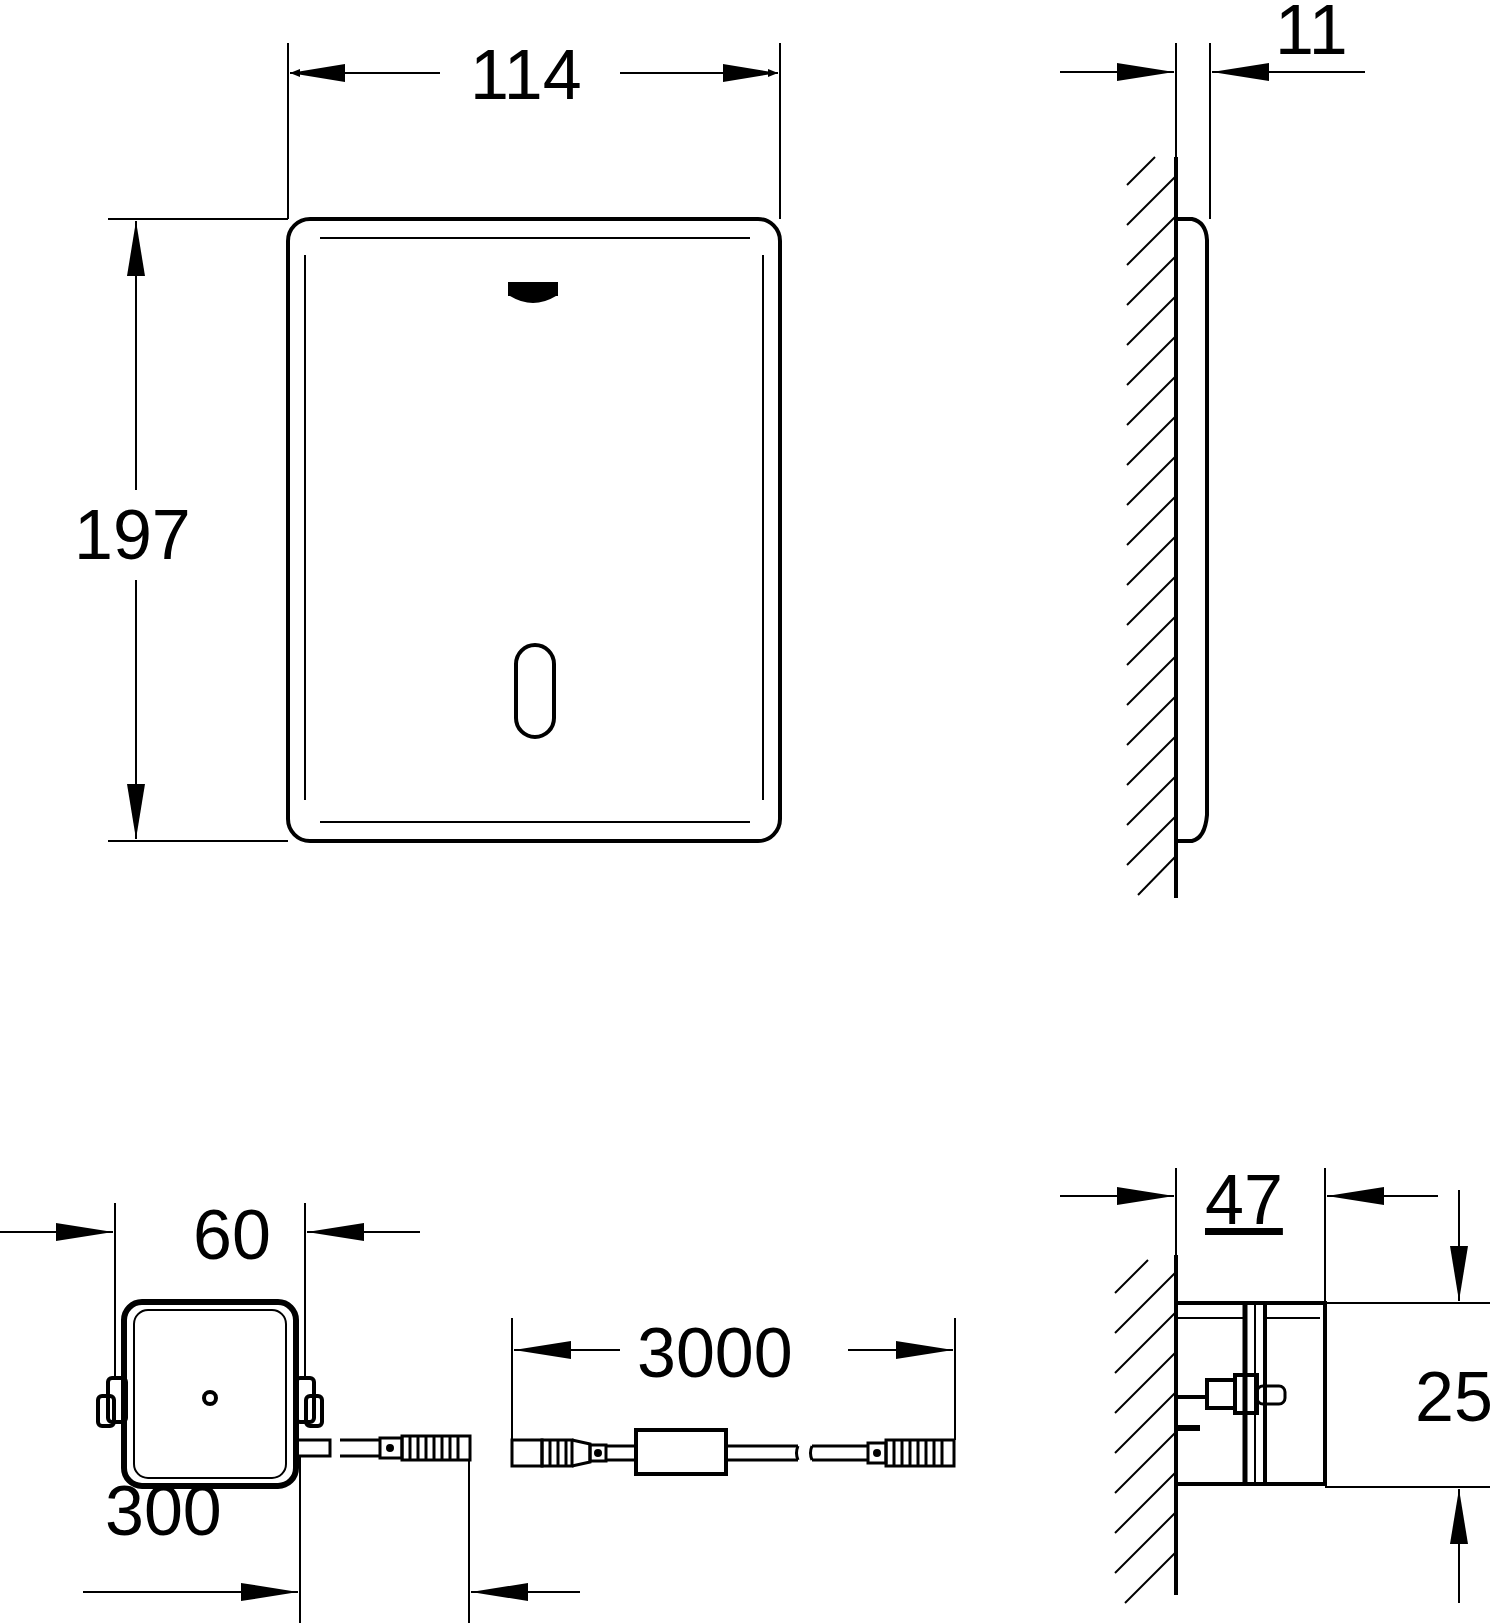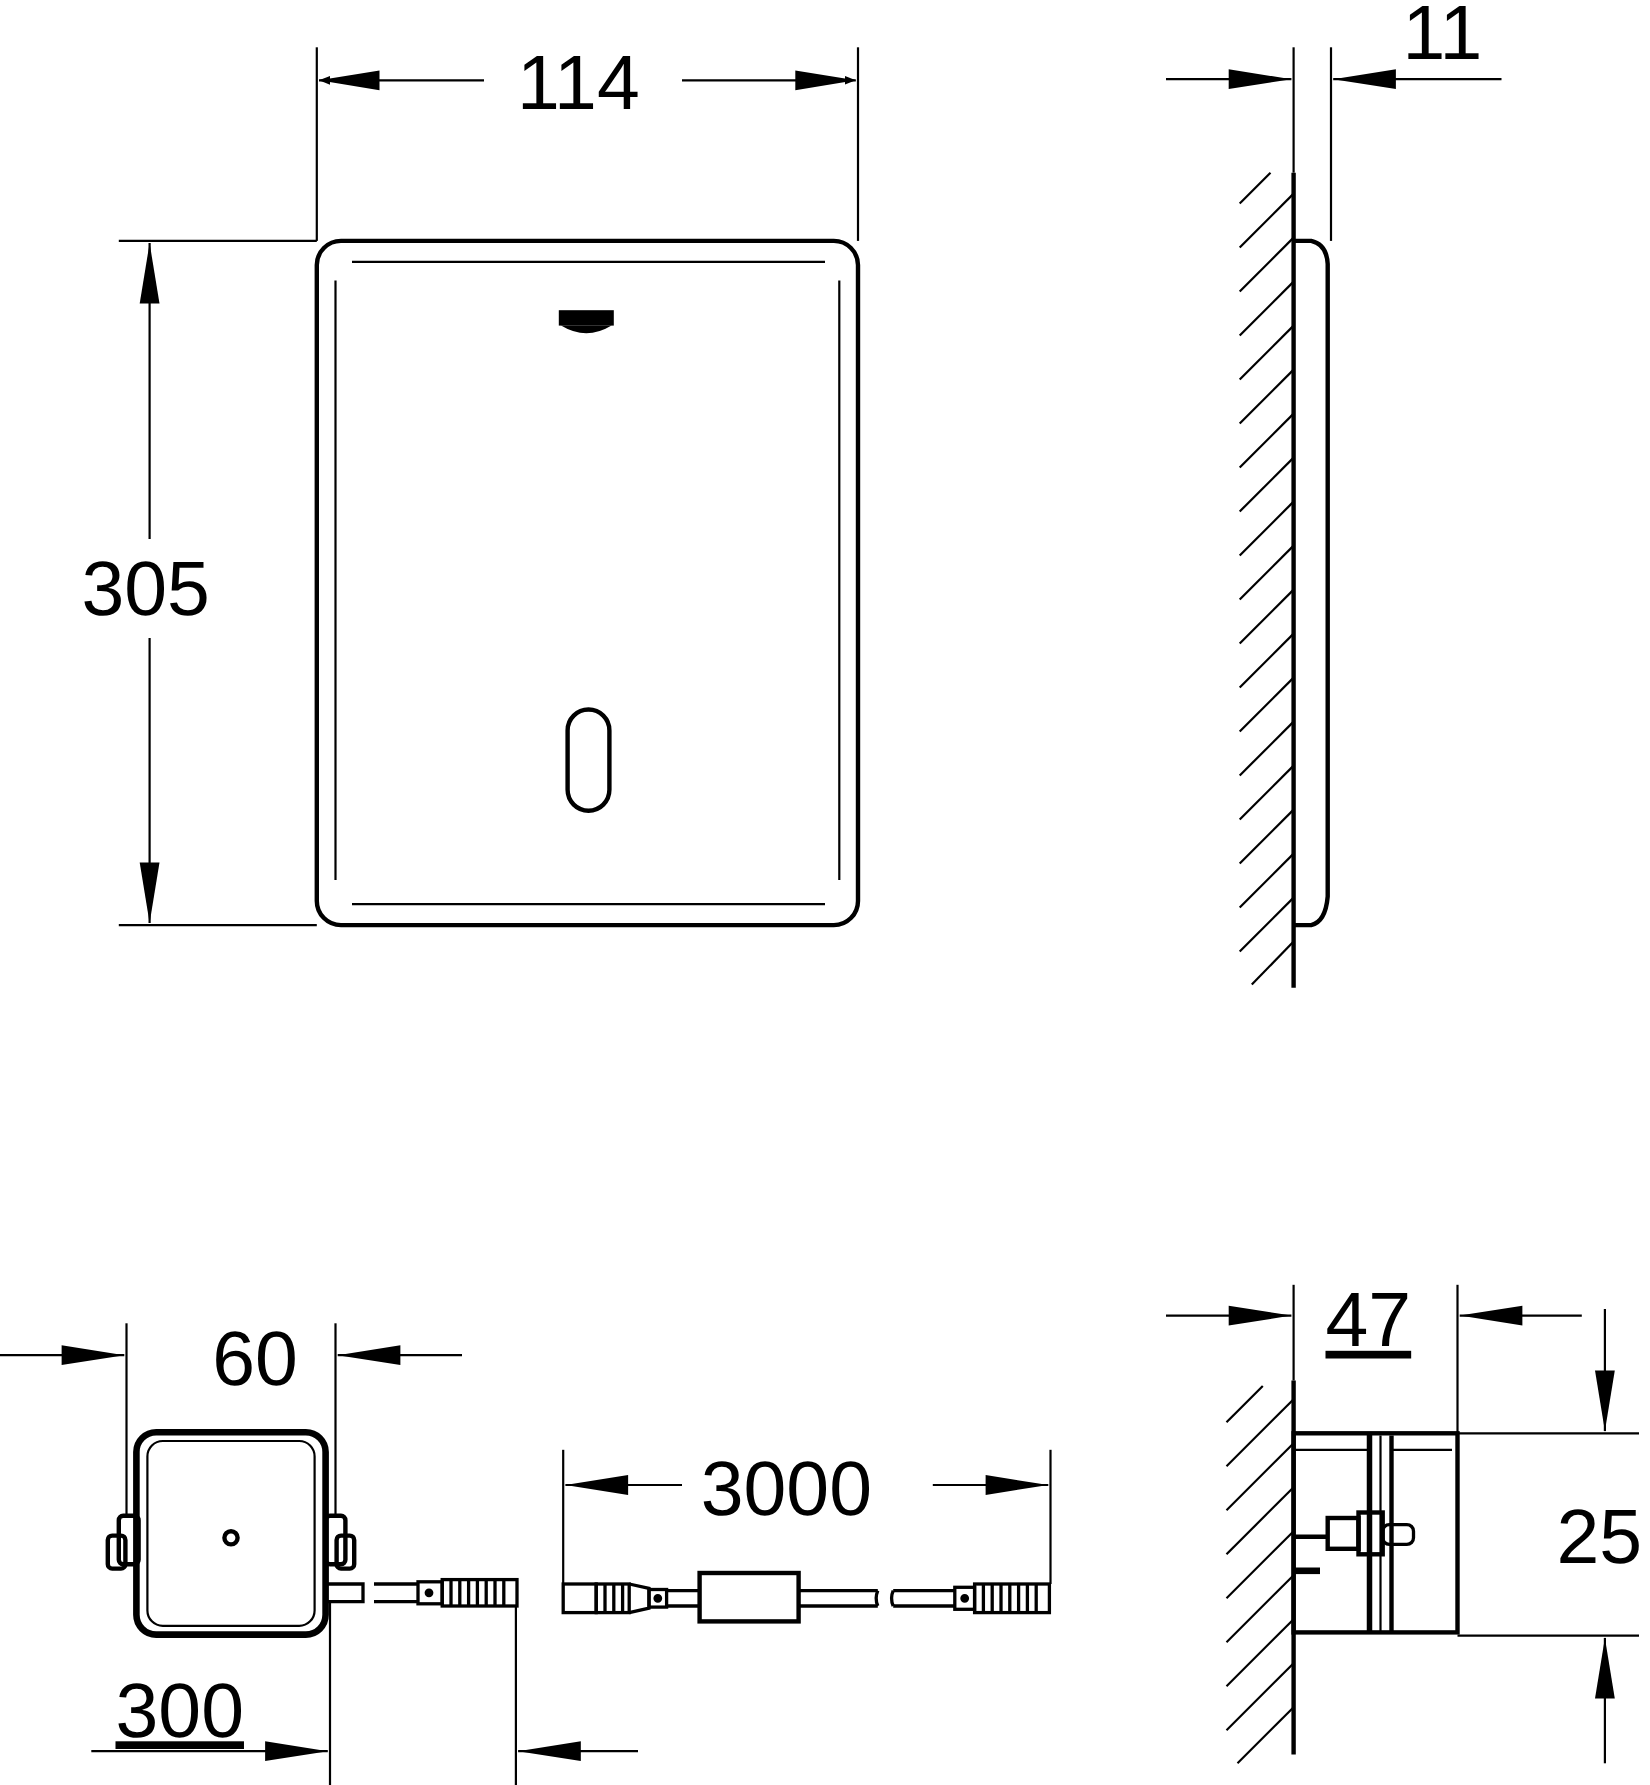--- a/index.html
+++ b/index.html
@@ -211,19 +211,19 @@
       <line x1="1325" y1="1487" x2="1490" y2="1487" stroke-width="2"></line>
       <line x1="1459" y1="1190" x2="1459" y2="1301" stroke-width="2"></line>
       <line x1="1459" y1="1489" x2="1459" y2="1603" stroke-width="2"></line>
       <path d="M1459,1301 L1450,1246 L1468,1246 Z" fill="#000" stroke="none"></path>
       <path d="M1459,1489 L1450,1544 L1468,1544 Z" fill="#000" stroke="none"></path>
     </g>
   </g>
 </svg>
 
 <div class="dim-label" style="left:470px; top:40px;">114</div>
-<div class="dim-label" style="left:74px; top:500px;">305</div>
+<div class="dim-label" style="left:74px; top:500px;">197</div>
 <div class="dim-label" style="left:1275px; top:-5px;">11</div>
 <div class="dim-label" style="left:165px; top:1200px;margin-left:28px;">60</div>
 <div class="dim-label" style="left:637px; top:1318px;">3000</div>
-<div class="dim-label" style="left:105px; top:1520px;text-decoration:underline;">300</div>
+<div class="dim-label" style="left:105px; top:1476px;">300</div>
 <div class="dim-label" style="left:1205px; top:1165px;text-decoration:underline;">47</div>
 <div class="dim-label" style="left:1415px; top:1362px;">25</div>
 
 </body></html>

